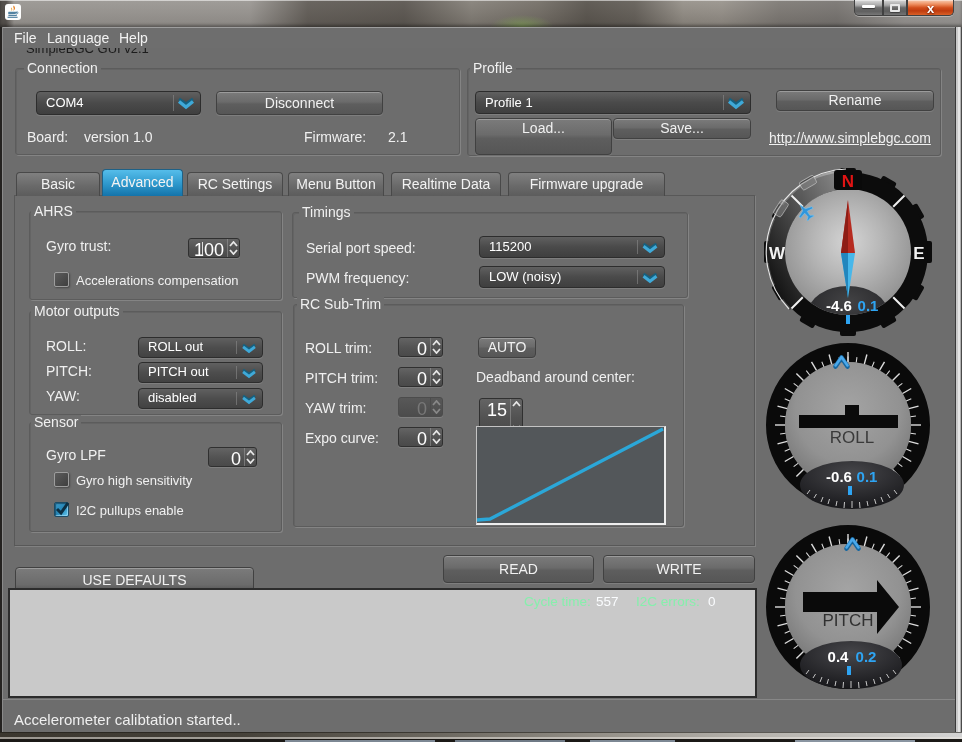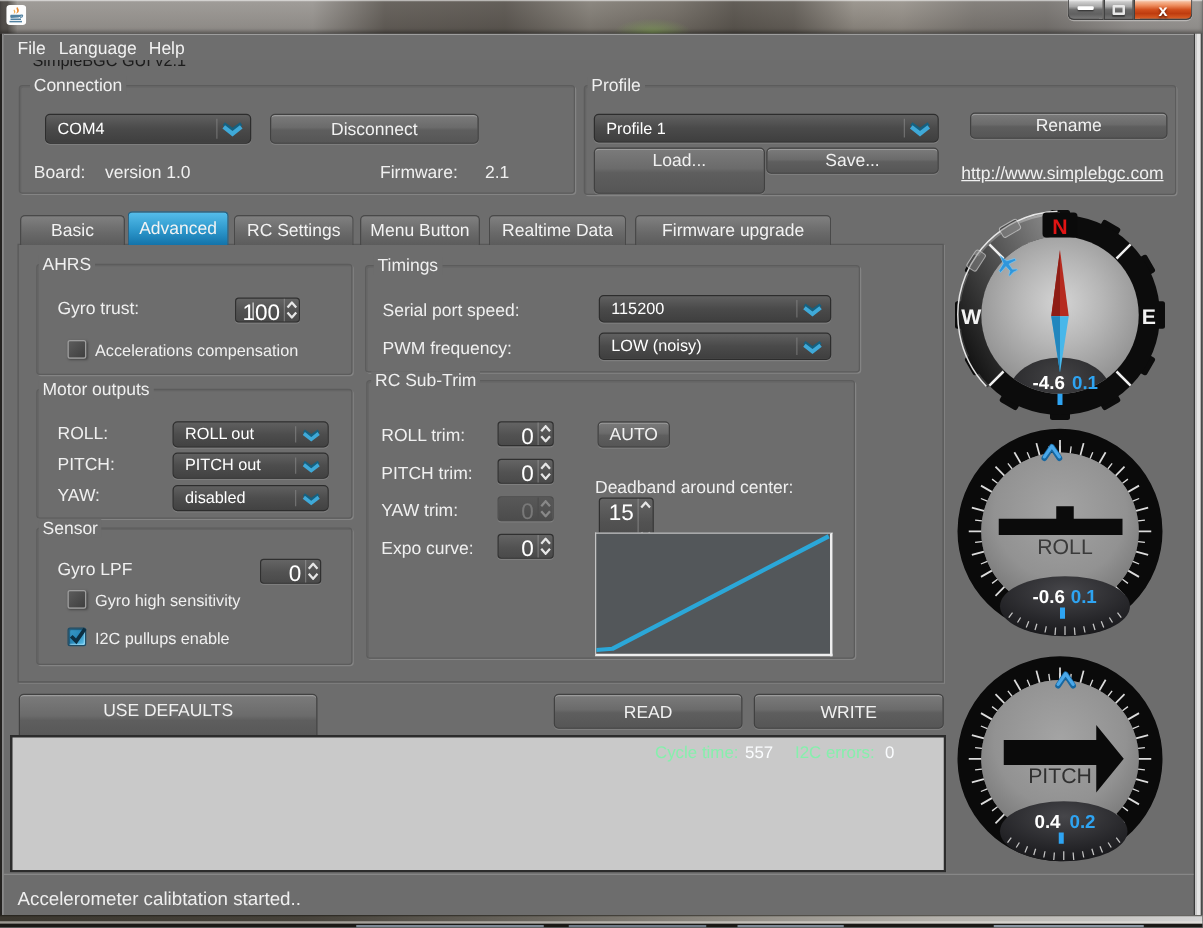--- a/index.html
+++ b/index.html
@@ -312,40 +312,40 @@
   <div class="ac">
       <svg style="top:2px" width="9" height="6" viewBox="0 0 9 6">
         <path d="M1 5 L4.5 1 L8 5" fill="none" stroke="#e6e6e6" stroke-width="1.8"></path>
       </svg>
       <svg style="bottom:2px" width="9" height="6" viewBox="0 0 9 6">
         <path d="M1 1 L4.5 5 L8 1" fill="none" stroke="#e6e6e6" stroke-width="1.8"></path>
       </svg>
     </div>
 </div>
 <div class="abs btn" style="left:478px;top:337px;width:58px;height:21px;line-height:19px">AUTO</div>
-<div class="abs lbltx" style="left:476px;top:381px">Deadband around center:</div>
+<div class="abs lbltx" style="left:476px;top:369px">Deadband around center:</div>
 <div class="abs spin" style="left:479px;top:398px;width:44px;height:36px">
   <span class="val" style="top:1px">15</span>
   <div class="ac">
       <svg style="top:2px" width="9" height="6" viewBox="0 0 9 6">
         <path d="M1 5 L4.5 1 L8 5" fill="none" stroke="#e6e6e6" stroke-width="1.8"></path>
       </svg>
       <svg style="bottom:2px" width="9" height="6" viewBox="0 0 9 6">
         <path d="M1 1 L4.5 5 L8 1" fill="none" stroke="#e6e6e6" stroke-width="1.8"></path>
       </svg>
     </div>
 </div>
 
 <div class="abs" style="left:476px;top:426px;width:190px;height:99px;background:#53575a;border:1px solid #c4c4c4;border-right:2px solid #eee;border-bottom:2px solid #eee">
   <svg width="187" height="96" viewBox="0 0 187 96">
       <polyline points="0,93 13,92 186,2" fill="none" stroke="#2ba7d8" stroke-width="3.4" stroke-linejoin="round"></polyline>
     </svg>
 </div>
 
-<div class="abs btn" style="left:15px;top:555px;width:239px;height:39px;line-height:25px">USE DEFAULTS</div>
+<div class="abs btn" style="left:15px;top:567px;width:239px;height:39px;line-height:25px">USE DEFAULTS</div>
 <div class="abs btn" style="left:443px;top:555px;width:151px;height:28px;line-height:26px">READ</div>
 <div class="abs btn" style="left:603px;top:555px;width:152px;height:28px;line-height:26px">WRITE</div>
 
 <div id="logbox" class="abs"></div>
 <div class="logt abs" style="left:524px;top:594px">Cycle time:</div>
 <div class="logv abs" style="left:596px;top:594px">557</div>
 <div class="logt abs" style="left:636px;top:594px">I2C errors:</div>
 <div class="logv abs" style="left:708px;top:594px">0</div>
 
 <div id="statusline" class="abs"></div>

